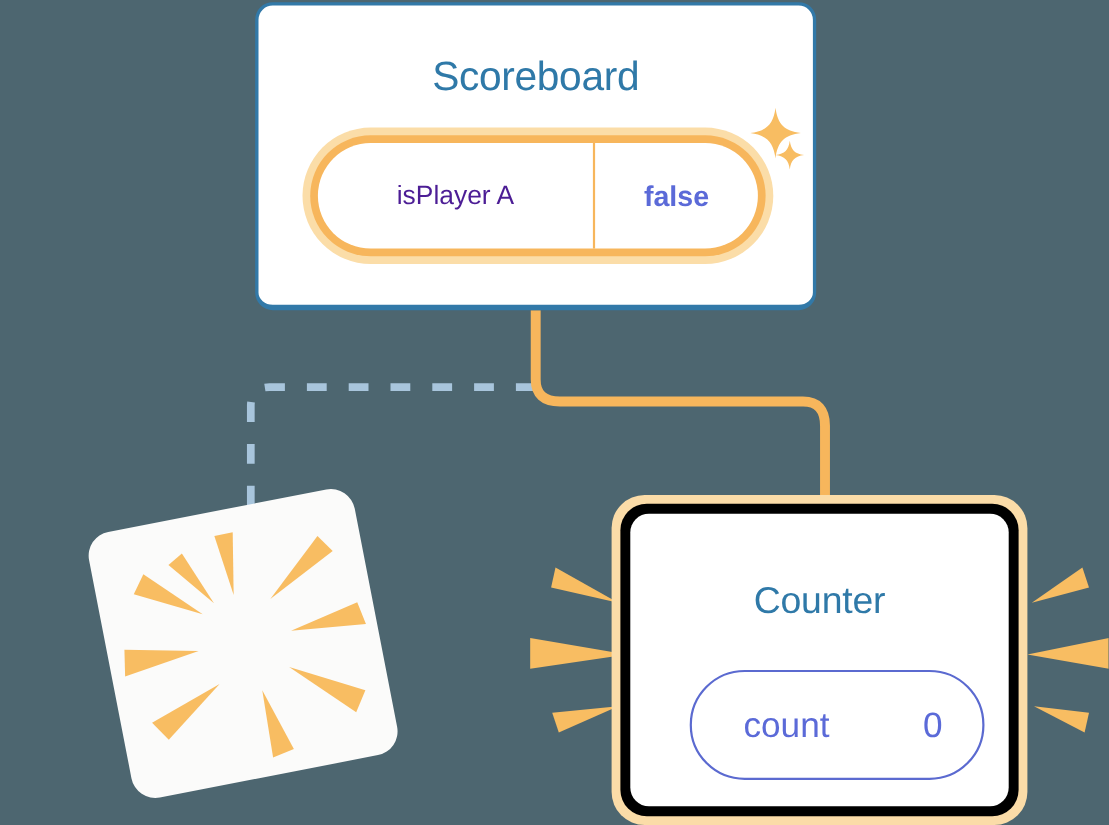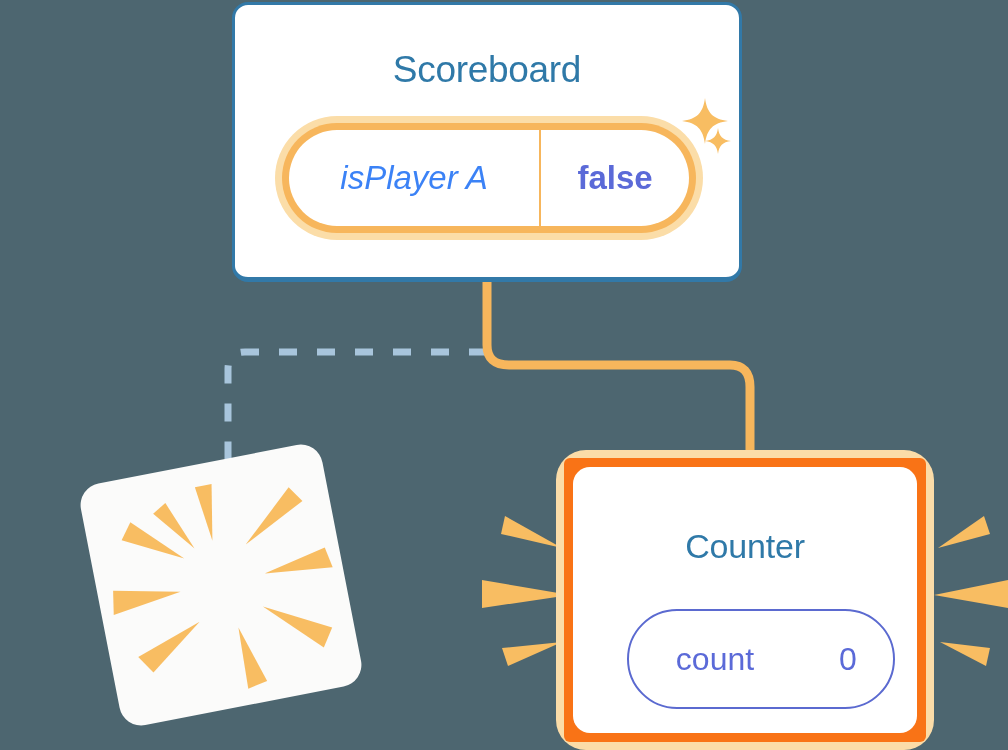--- a/index.html
+++ b/index.html
@@ -86,37 +86,36 @@
     border-radius: 48px;
     background: #ffffff;
     display: flex;
     align-items: stretch;
   }
   .sb-cell-key {
     flex: 0 0 250px;
     display: flex;
     align-items: center;
     justify-content: center;
-    color: #3b82f6;
-    font-size: 33px;
+    color: #4c1d95;
+    font-size: 24px;
     font-weight: 400;
-    font-style: italic;
   }
   .sb-divider {
     flex: 0 0 2px;
     background: #f7b65c;
     margin: 0;
   }
   .sb-cell-val {
     flex: 1 1 auto;
     display: flex;
     align-items: center;
     justify-content: center;
     color: #5b6ad8;
-    font-size: 33px;
+    font-size: 26px;
     font-weight: 700;
   }
 
   
   .sparkle {
     position: absolute;
     z-index: 8;
   }
   .sparkle-lg { left: 680px; top: 96px; width: 50px; height: 50px; }
   .sparkle-sm { left: 703px; top: 126px; width: 30px; height: 30px; }
@@ -131,22 +130,22 @@
     border-radius: 30px;
     background: #fbdca8;
     z-index: 6;
   }
   .counter-mid {
     position: absolute;
     left: 8px;
     top: 8px;
     right: 8px;
     bottom: 8px;
-    border-radius: 6px;
-    background: #f97316;
+    border-radius: 24px;
+    background: #000000;
   }
   .counter-inner {
     position: absolute;
     left: 9px;
     top: 9px;
     right: 9px;
     bottom: 9px;
     border-radius: 17px;
     background: #ffffff;
     overflow: hidden;

